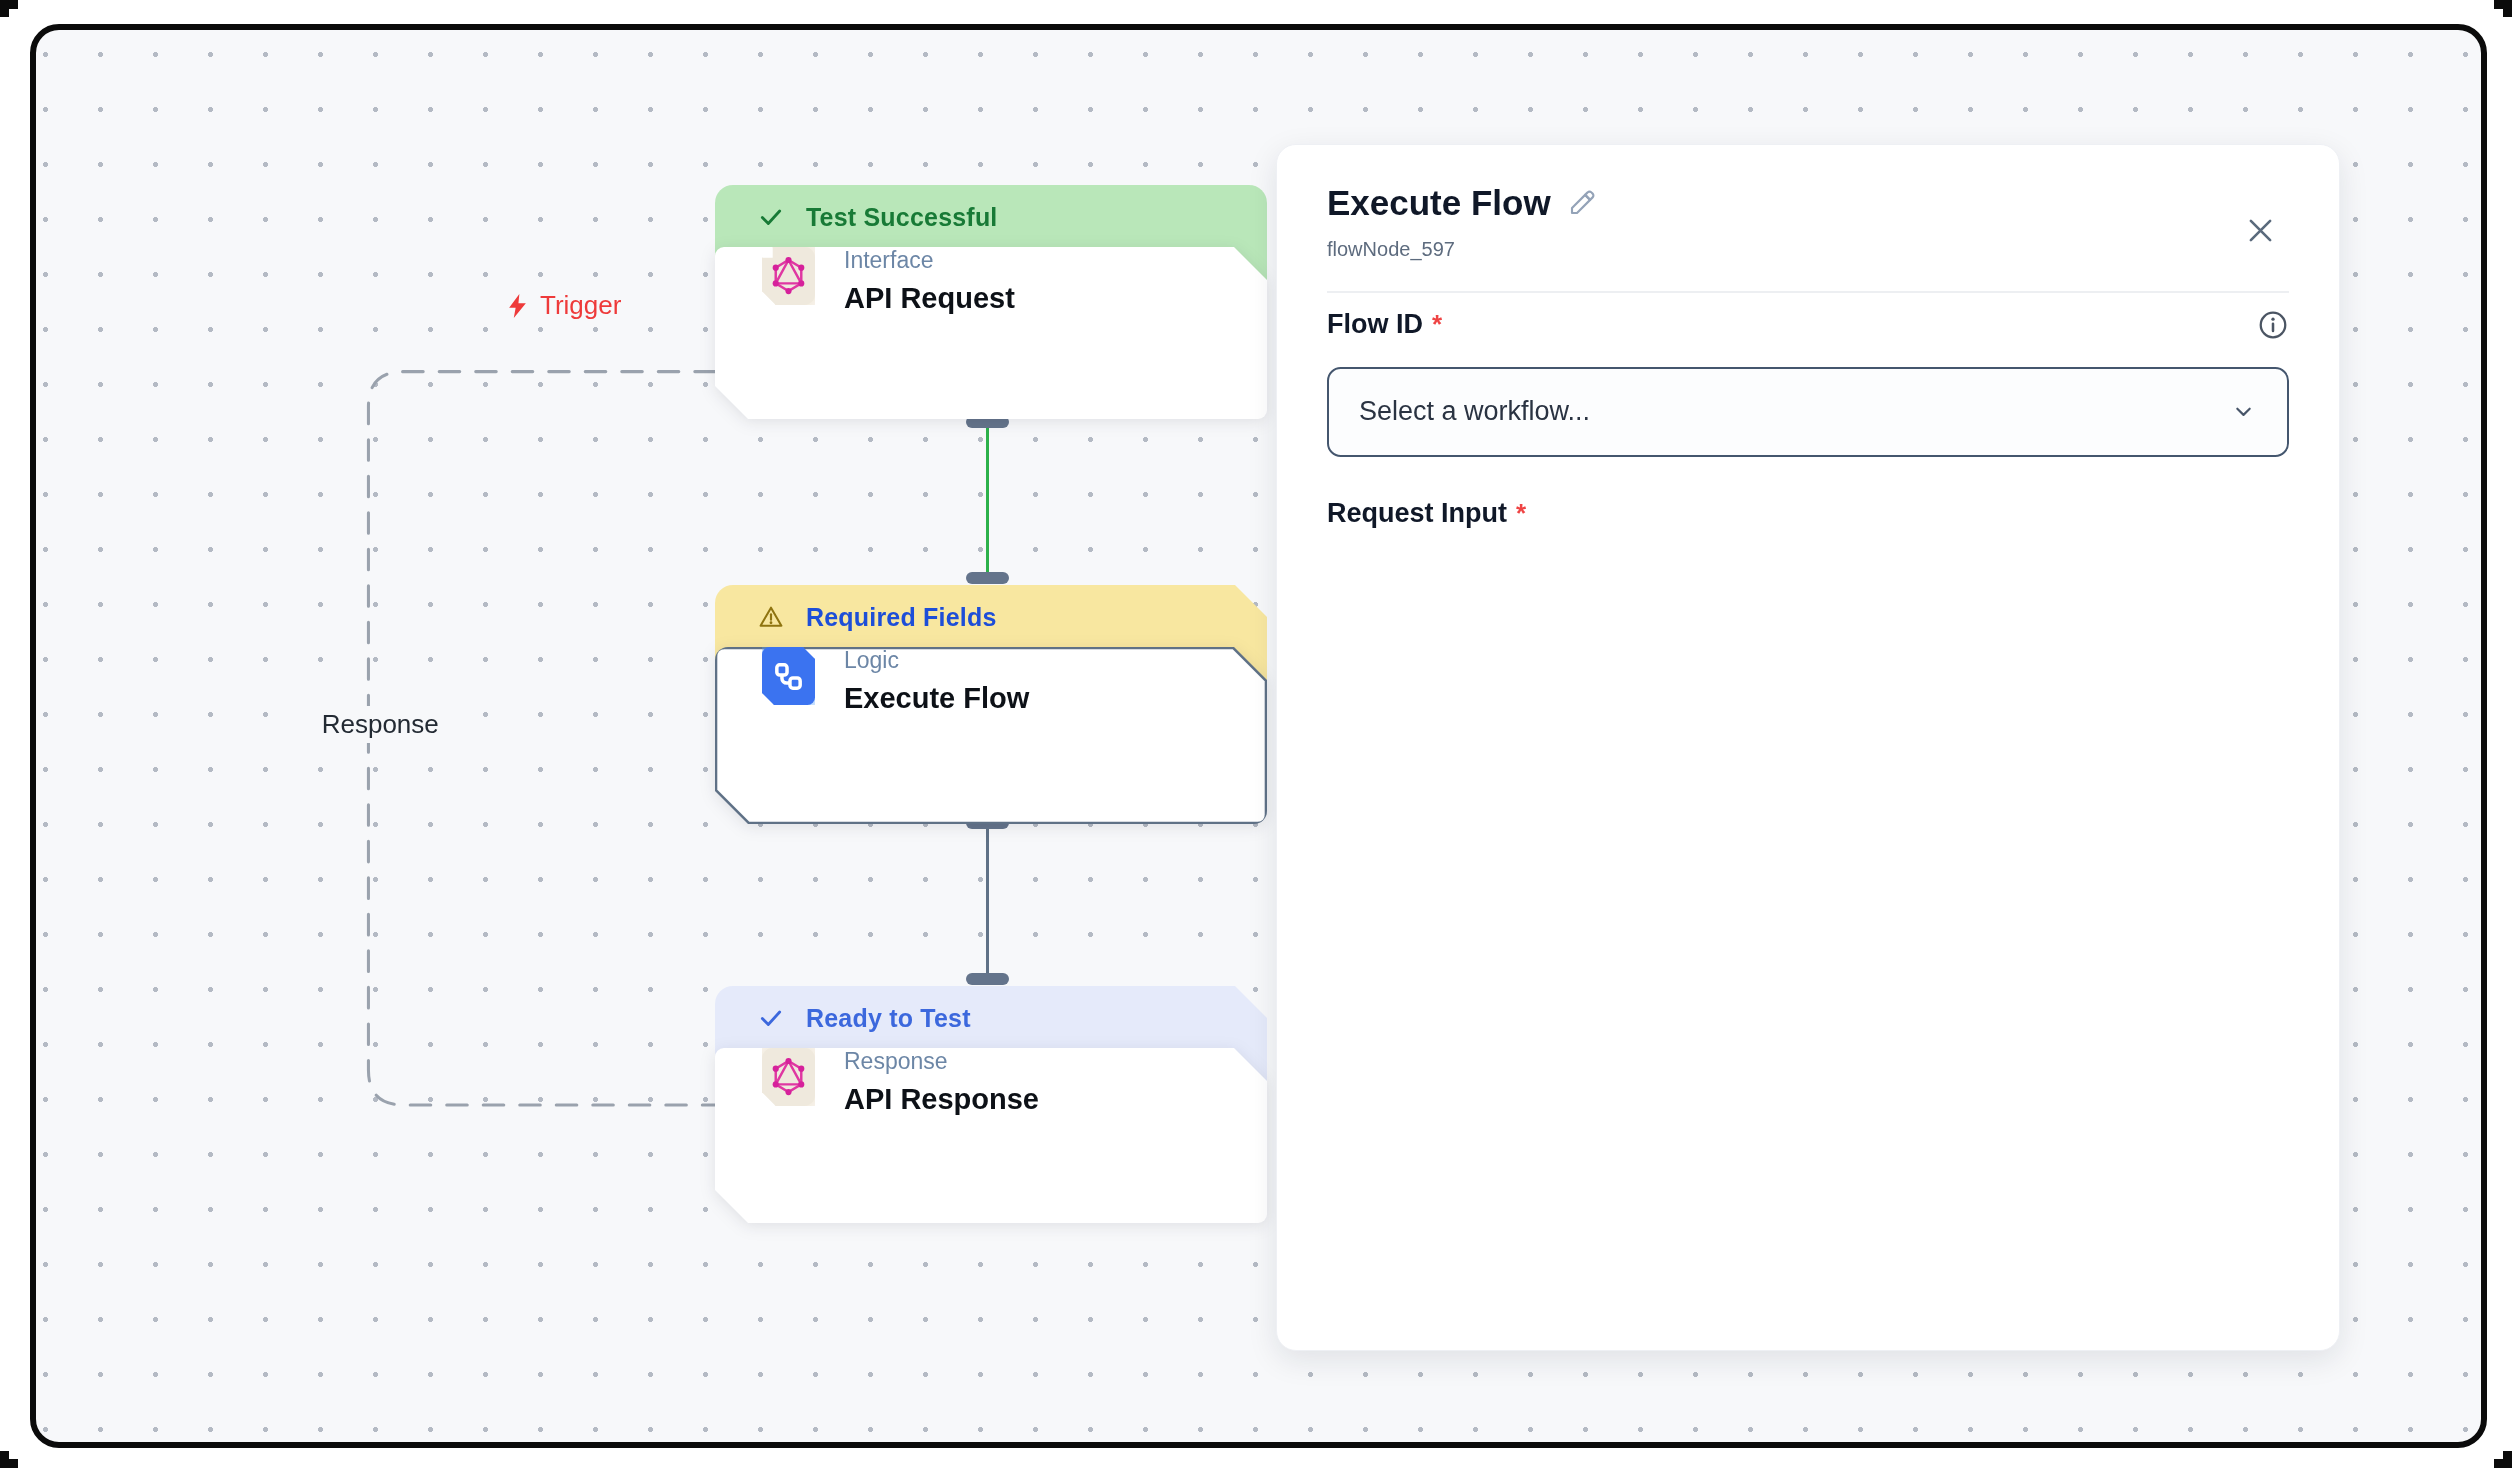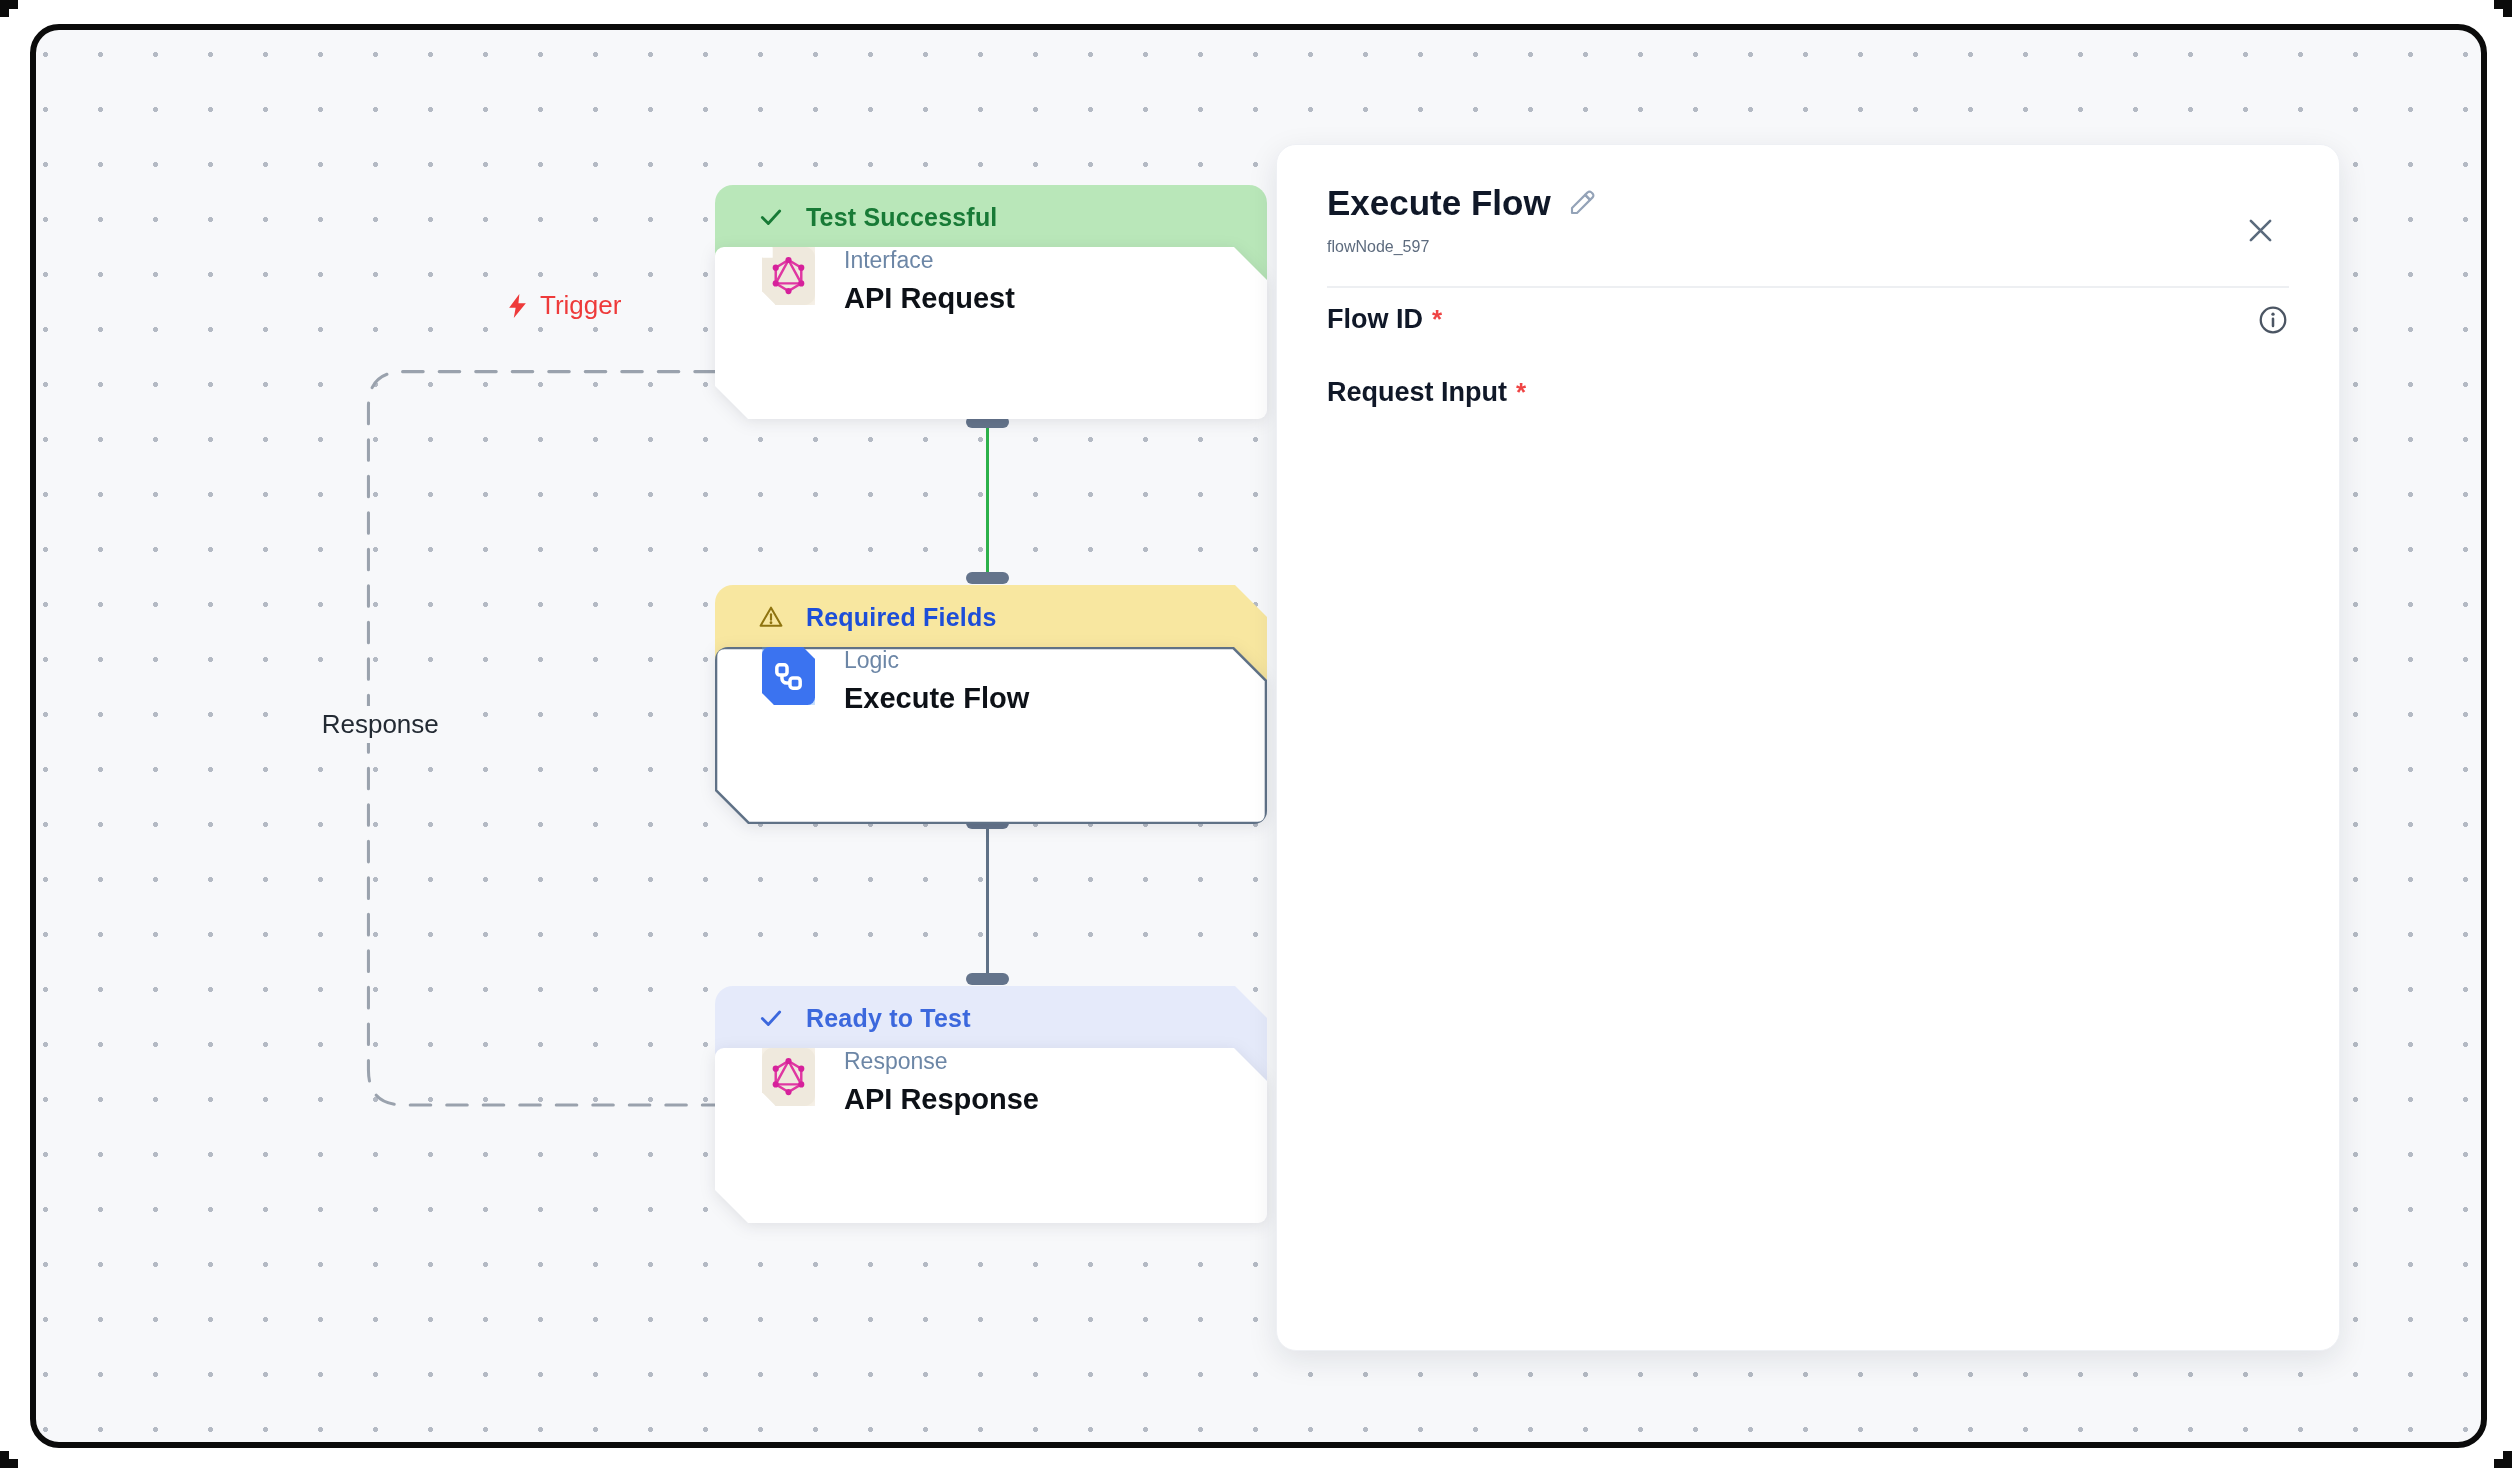--- a/index.html
+++ b/index.html
@@ -68,21 +68,21 @@
              clip-path:polygon(0 0,calc(100% - 12px) 0,100% 12px,100% 100%,12px 100%,0 calc(100% - 12px));
              box-shadow:0 0 23px 7.6px rgba(96,165,250,.65);}
 
   
   .panel{position:absolute;left:1240px;top:114px;width:1064px;height:1207px;background:#ffffff;
          border:0.8px solid #eef0f4;border-radius:20px;box-shadow:0 9px 30px rgba(18,28,45,.10);
          padding:37px 50px 0 50px;box-sizing:border-box;}
   .panel-title-row{display:flex;align-items:center;gap:16.7px;}
   .panel-title{font-size:35px;font-weight:700;color:#101828;line-height:41px;}
   .pencil-btn{display:flex;align-items:center;cursor:pointer;}
-  .panel-subtitle{margin-top:15px;font-size:16px;color:#5d6b7e;}
+  .panel-subtitle{margin-top:15px;font-size:20px;color:#5d6b7e;}
   .close-btn{position:absolute;top:68px;right:61px;width:35px;height:35px;display:flex;
              align-items:center;justify-content:center;cursor:pointer;}
   .panel-divider{margin-top:30px;height:1.5px;background:#edeff2;}
 
   .field-label-row{display:flex;align-items:center;margin-top:16px;}
   .field-label{font-size:27px;font-weight:600;color:#101828;}
   .req-star{color:#ef4444;margin-left:9px;font-size:26px;font-weight:700;}
   .info-btn{margin-left:auto;cursor:pointer;display:flex;}
 
   .dropdown{margin-top:26px;height:90px;border:2.3px solid #44566e;border-radius:13.7px;background:#fcfdfe;
@@ -267,20 +267,28 @@
           <span class="field-label">Flow ID</span>
           <span class="req-star">*</span>
           <span class="info-btn">
             <svg width="32" height="32" viewBox="0 0 24 24">
               <circle cx="12" cy="12" r="9.2" fill="none" stroke="#4b5563" stroke-width="1.7"></circle>
               <line x1="12" y1="11" x2="12" y2="16.5" stroke="#4b5563" stroke-width="1.9" stroke-linecap="round"></line>
               <circle cx="12" cy="7.6" r="1.25" fill="#4b5563"></circle>
             </svg>
           </span>
         </div>
+        <div class="dropdown">
+          <span class="dropdown-text">Select a workflow...</span>
+          <span class="dropdown-chevron">
+            <svg width="27" height="27" viewBox="0 0 24 24">
+              <path d="M6.5 9.5 L12 15 L17.5 9.5" fill="none" stroke="#475569" stroke-width="1.9" stroke-linecap="round" stroke-linejoin="round"></path>
+            </svg>
+          </span>
+        </div>
 
         <div class="field-label-row" style="margin-top:41px;">
           <span class="field-label">Request Input</span>
           <span class="req-star">*</span>
         </div>
       </div>
 
     </div>
   </div>
 </div>

